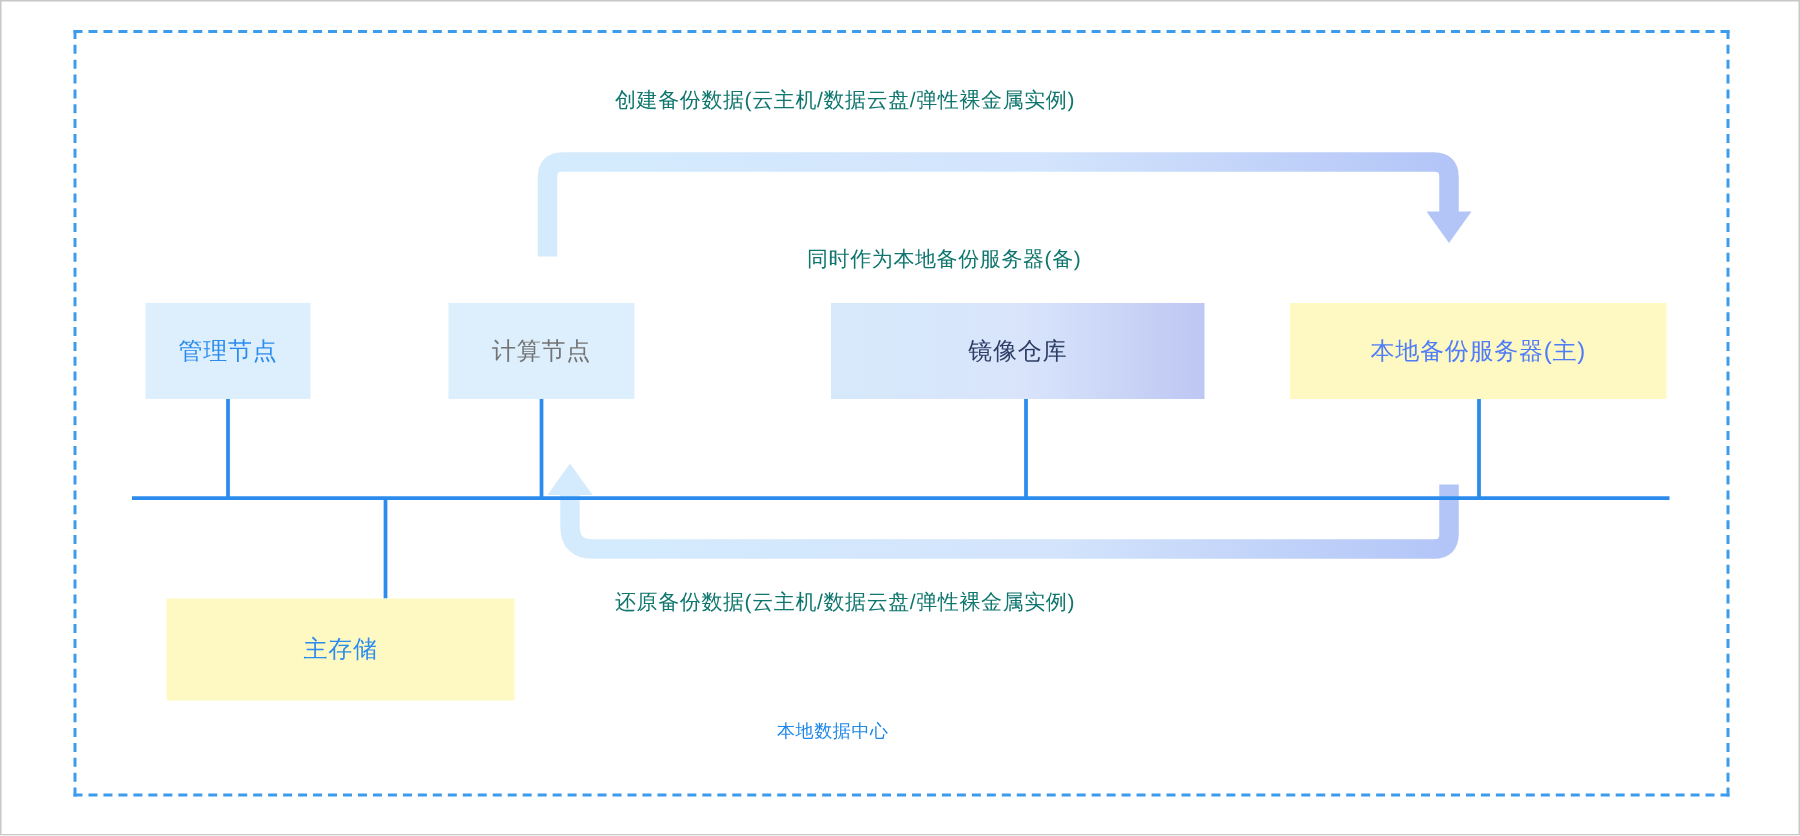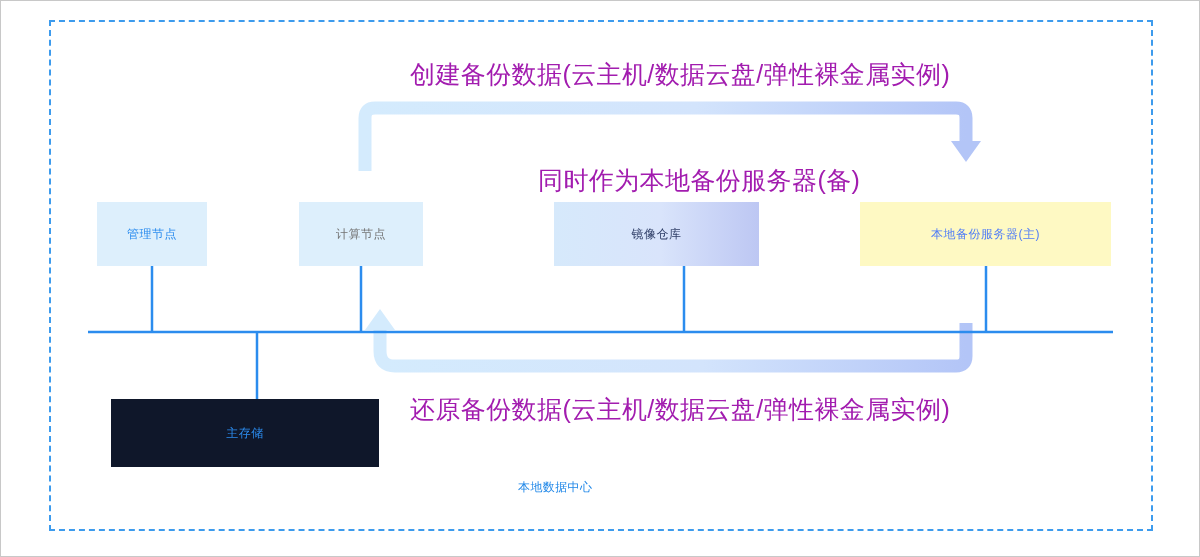--- a/index.html
+++ b/index.html
@@ -37,55 +37,55 @@
     width: 1200px;
     height: 557px;
   }
   
   .node {
     position: absolute;
     display: flex;
     align-items: center;
     justify-content: center;
     box-sizing: border-box;
-    font-size: 12px;
+    font-size: 16px;
     letter-spacing: 0.5px;
     white-space: nowrap;
   }
   .node-mgmt {
     left: 96px; top: 201px; width: 110px; height: 64px;
     background: #ddeffc;
     color: #2b8cee;
   }
   .node-compute {
     left: 298px; top: 201px; width: 124px; height: 64px;
     background: #ddeffc;
     color: #737373;
   }
   .node-registry {
-    left: 553px; top: 201px; width: 205px; height: 64px;
+    left: 553px; top: 201px; width: 249px; height: 64px;
     background: linear-gradient(90deg, #d6e9fb 0%, #d9e4fb 52%, #bdc7f3 100%);
     color: #2e3d66;
   }
   .node-backup {
     left: 859px; top: 201px; width: 251px; height: 64px;
     background: #fef9c3;
     color: #4f7cf7;
   }
   .node-storage {
-    left: 110px; top: 398px; width: 268px; height: 68px;
-    background: #0f172a;
+    left: 110px; top: 398px; width: 232px; height: 68px;
+    background: #fef9c3;
     color: #2b8cee;
   }
   
   .caption {
     position: absolute;
     white-space: nowrap;
-    font-size: 25px;
-    color: #a21caf;
+    font-size: 14px;
+    color: #0f766e;
     letter-spacing: 0.4px;
   }
   .caption-create { left: 409px; top: 57px; }
   .caption-standby { left: 537px; top: 163px; }
   .caption-restore { left: 409px; top: 392px; }
   .caption-dc {
     left: 517px; top: 478px;
     color: #1f87e8;
     font-size: 12px;
   }

